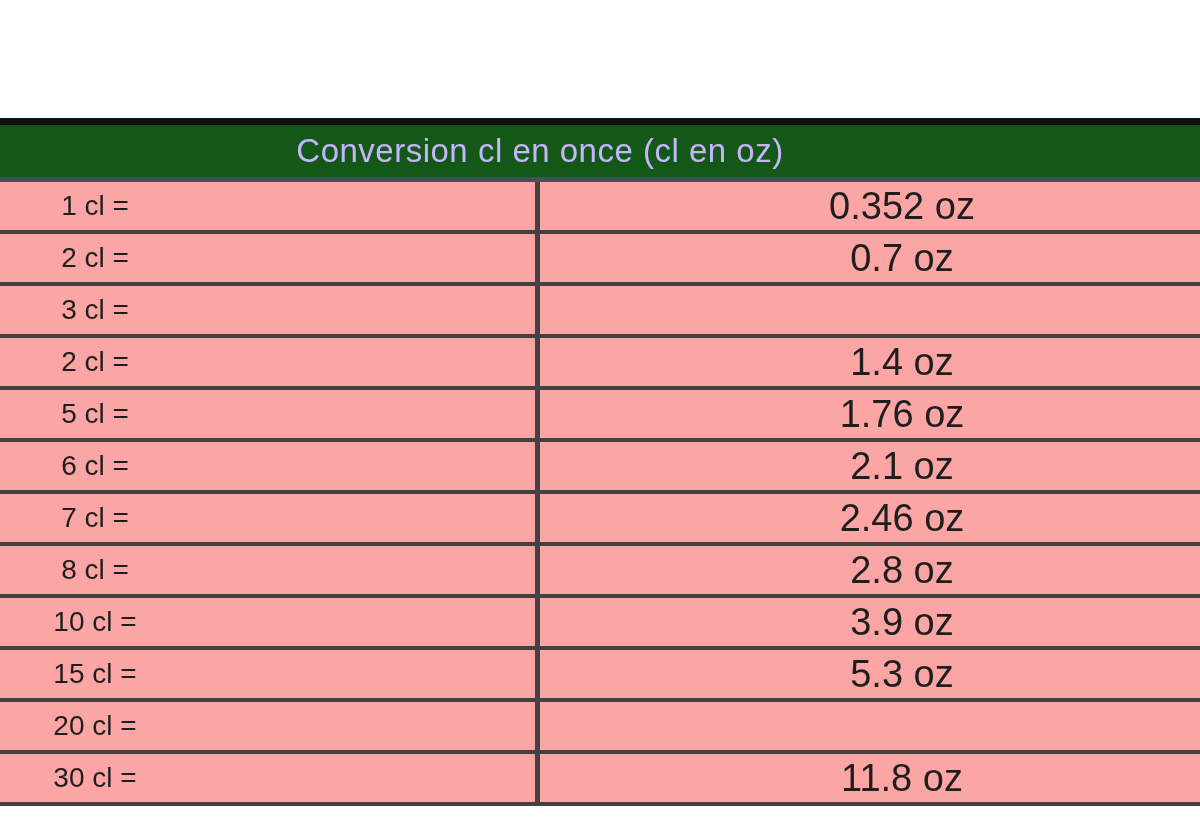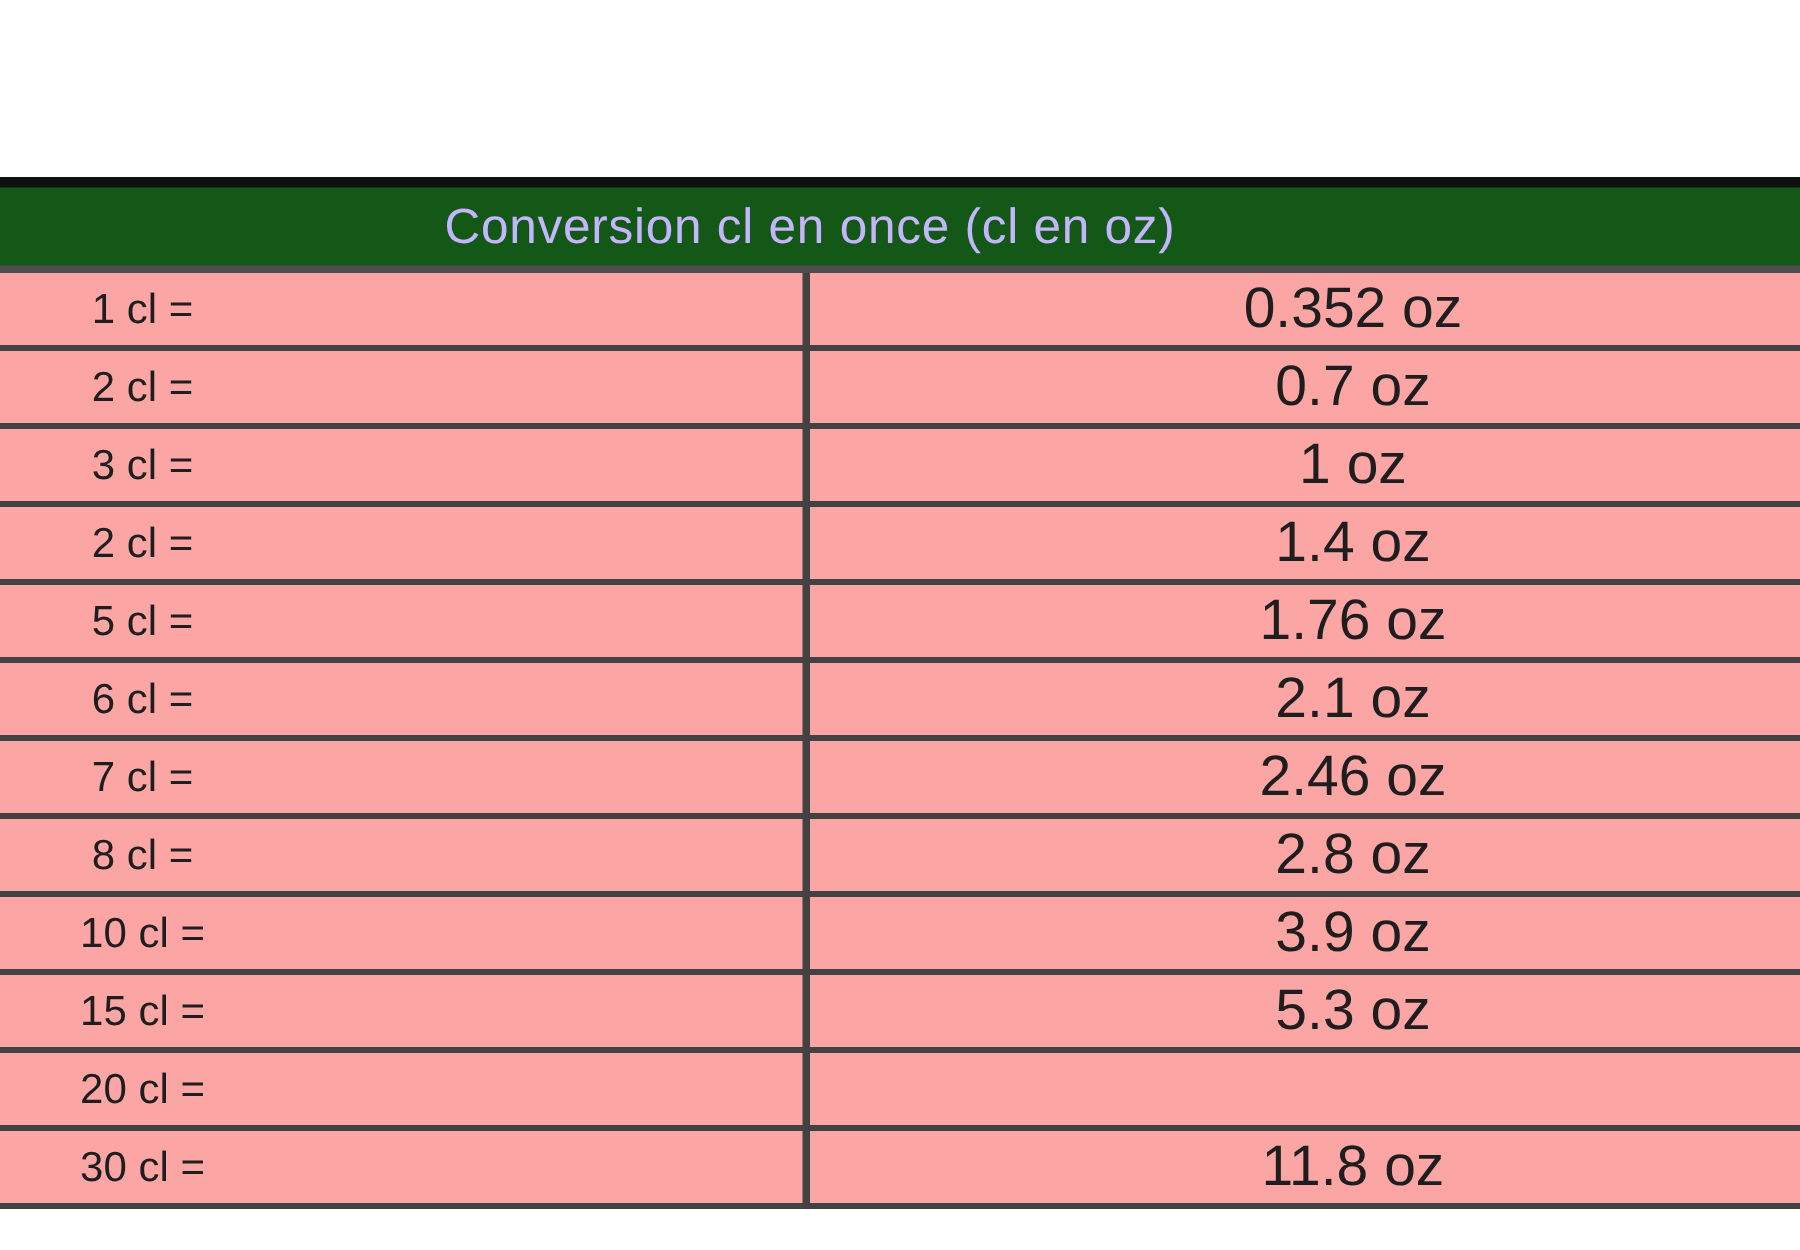--- a/index.html
+++ b/index.html
@@ -93,21 +93,20 @@
         <div class="row">
           <div class="cell-left">
             <div class="label-box">2 cl =</div>
           </div>
           <div class="cell-right">0.7 oz</div>
         </div>
         <div class="row">
           <div class="cell-left">
             <div class="label-box">3 cl =</div>
           </div>
-          <div class="cell-right">1 oz</div>
         </div>
         <div class="row">
           <div class="cell-left">
             <div class="label-box">2 cl =</div>
           </div>
           <div class="cell-right">1.4 oz</div>
         </div>
         <div class="row">
           <div class="cell-left">
             <div class="label-box">5 cl =</div>

